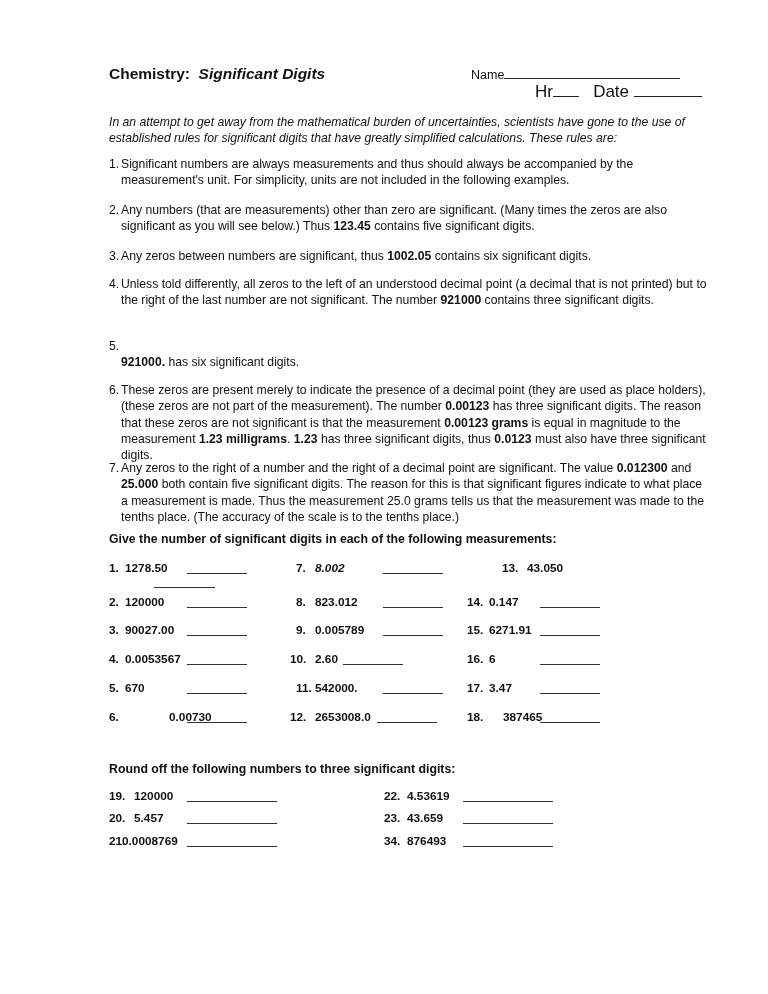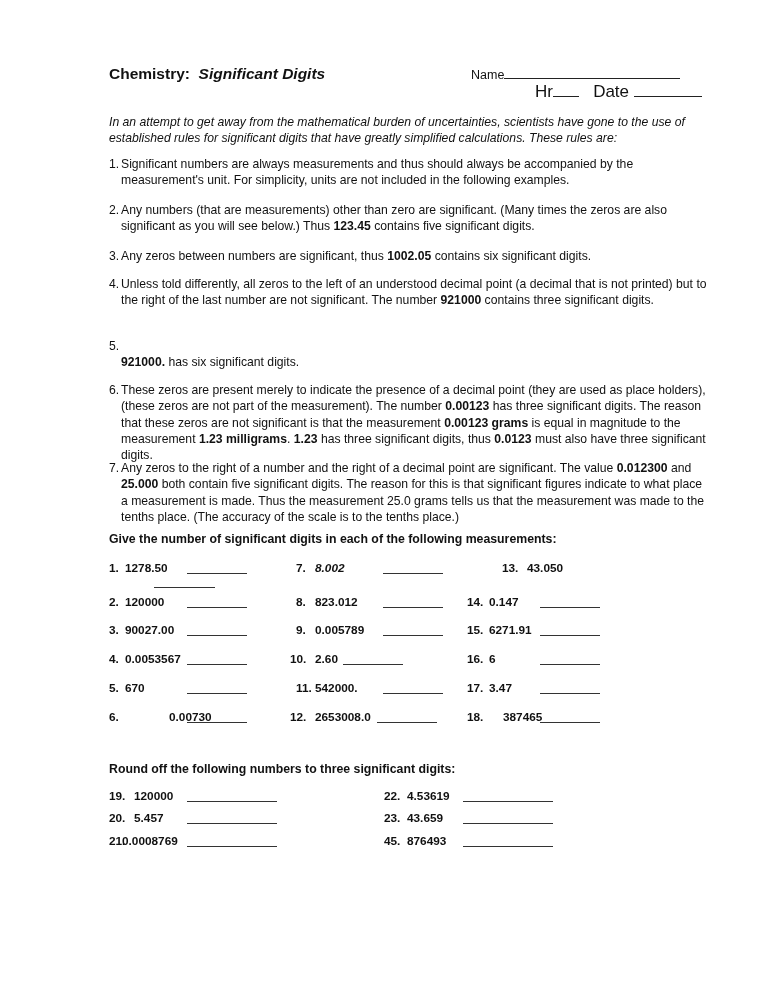--- a/index.html
+++ b/index.html
@@ -186,17 +186,17 @@
       <span class="n">22.</span>
       <span class="v" style="left: 23px;">4.53619</span>
     </div>
     <div class="blank" style="left: 463px; top: 789px; width: 90px;"></div>
     <div class="abs q" style="left: 384px; top: 811px;">
       <span class="n">23.</span>
       <span class="v" style="left: 23px;">43.659</span>
     </div>
     <div class="blank" style="left: 463px; top: 811px; width: 90px;"></div>
     <div class="abs q" style="left: 384px; top: 834px;">
-      <span class="n">45.</span>
+      <span class="n">34.</span>
       <span class="v" style="left: 23px; text-align: right;">876493</span>
     </div>
     <div class="blank" style="left: 463px; top: 834px; width: 90px;"></div>
   </div>
 
 </body></html>

